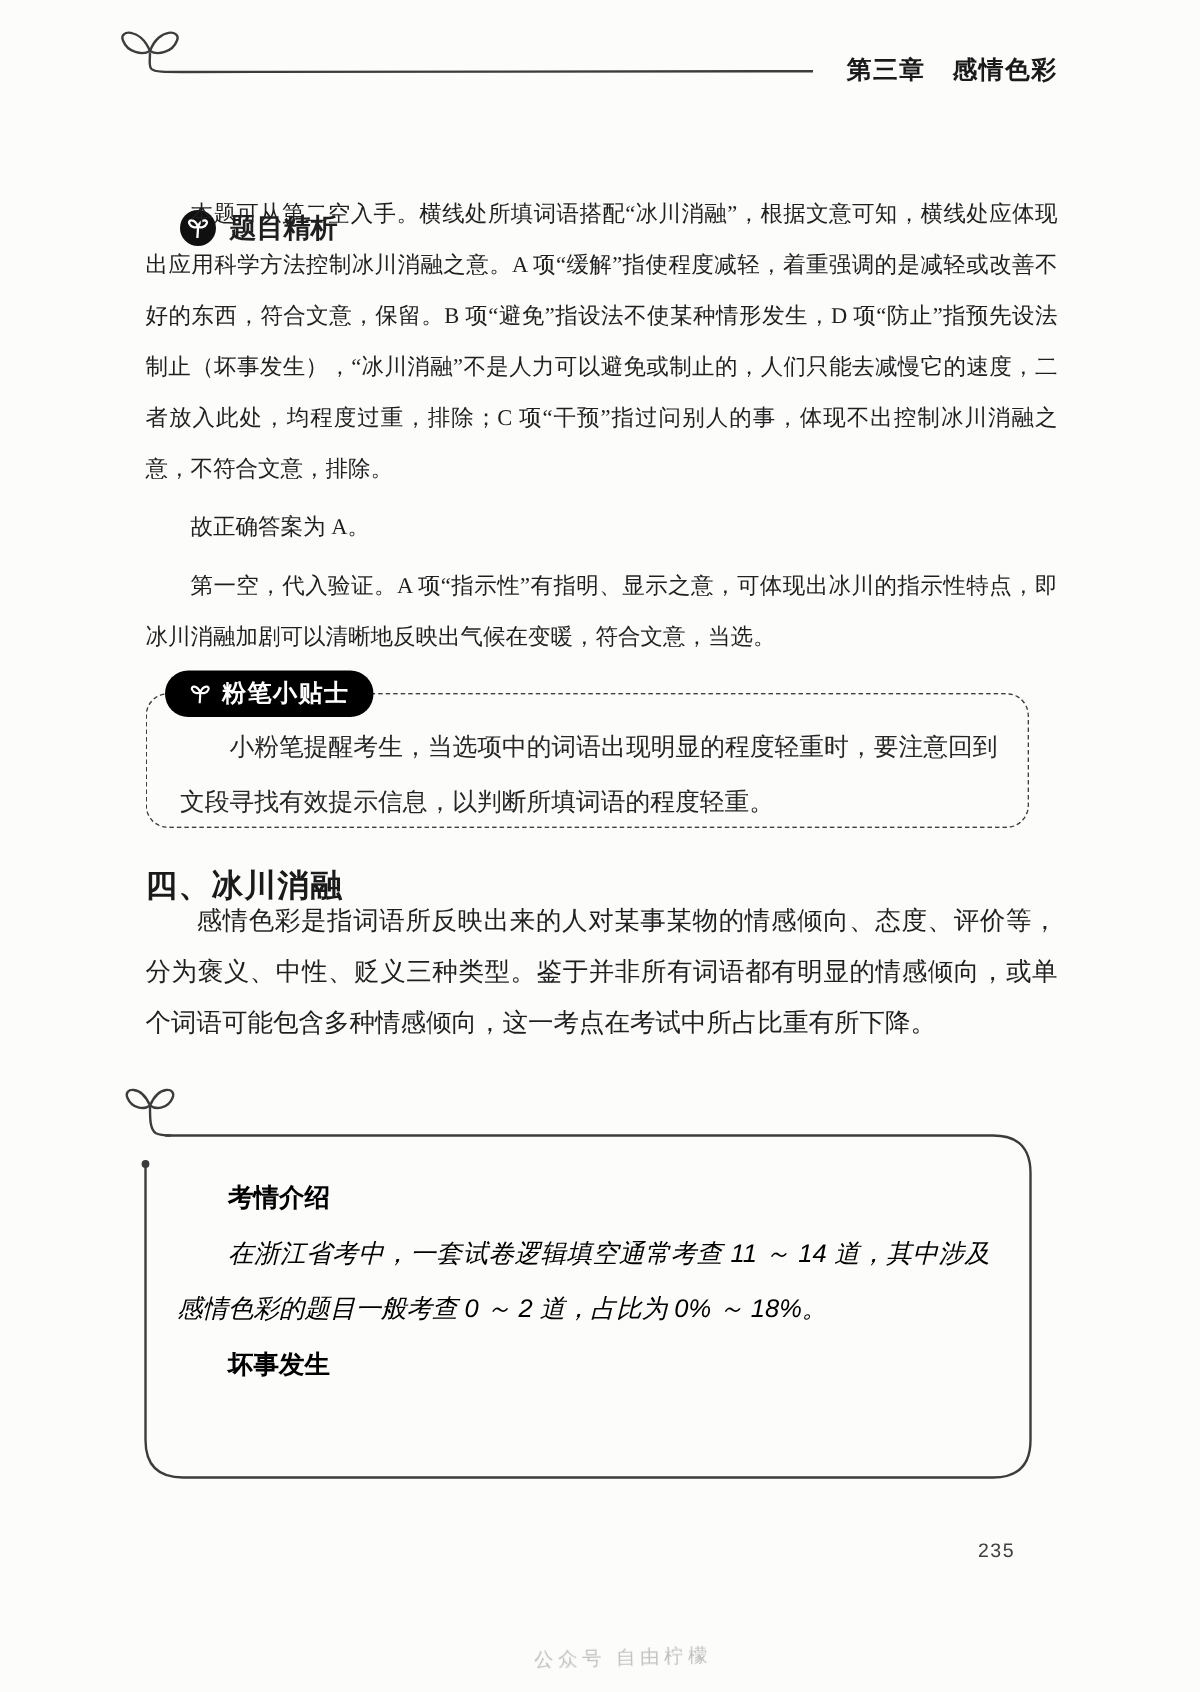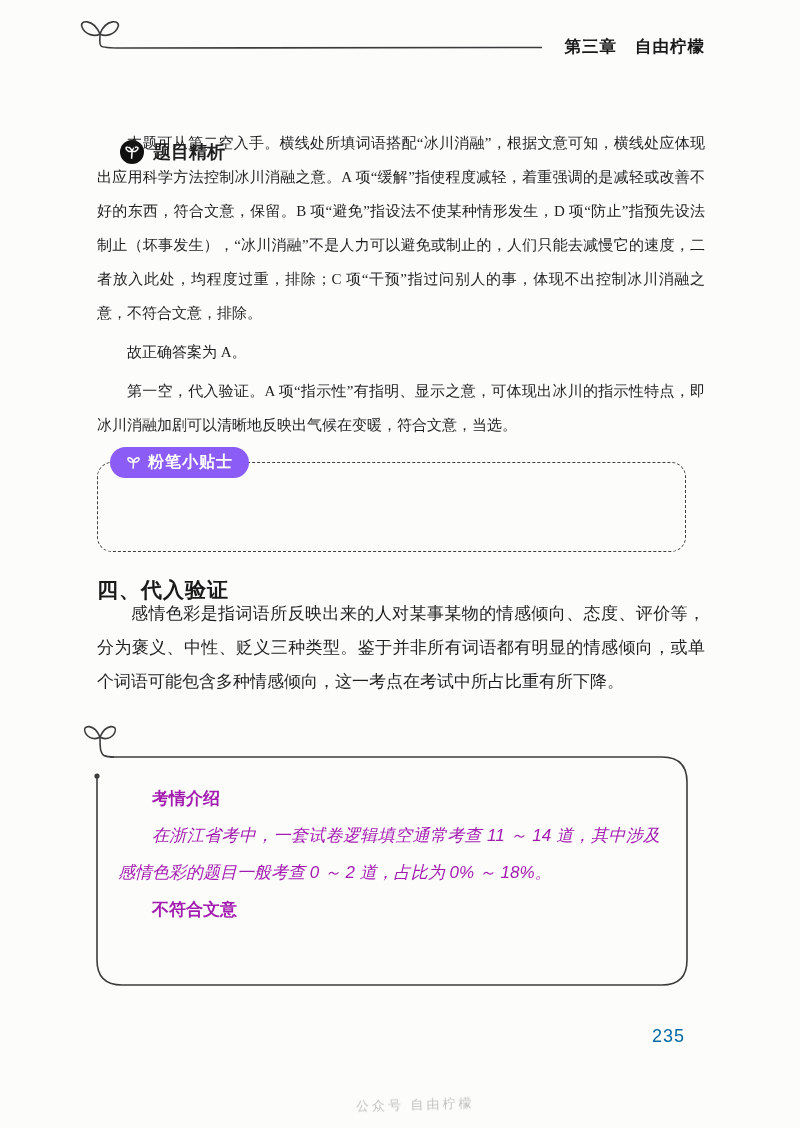--- a/index.html
+++ b/index.html
@@ -31,21 +31,21 @@
     font-size:15px;line-height:34px;text-align:justify;
   }
   .content p{margin:0 0 5px 0;text-indent:2em;}
   
   .tipbox{
     position:absolute;left:97px;top:462px;width:589px;height:90px;
     border:1.6px dashed #3f3f3f;border-radius:15px;box-sizing:border-box;
   }
   .tip-pill{
     position:absolute;left:12px;top:-16px;height:31px;padding:0 16px;
-    background:#8b5cf6;border-radius:17px;display:flex;align-items:center;gap:7px;
+    background:#000000;border-radius:17px;display:flex;align-items:center;gap:7px;
     color:#fff;font-family:"Liberation Sans","DejaVu Sans",sans-serif;
     font-weight:bold;font-size:16px;letter-spacing:1px;
   }
   .tip-text{
     position:absolute;left:22px;top:17px;width:545px;
     font-family:"Liberation Sans","DejaVu Sans",sans-serif;
     font-size:16.5px;line-height:37px;text-align:justify;text-indent:2em;color:#262626;
   }
   
   .sec-head{
@@ -55,27 +55,27 @@
   }
   .sec-para{
     position:absolute;left:97px;top:597px;width:608px;
     font-size:17px;line-height:34px;text-align:justify;text-indent:2em;
   }
   
   .exam-frame{position:absolute;left:80px;top:723px;}
   .exam-body{
     position:absolute;left:118px;top:780px;width:542px;
     font-family:"Liberation Sans","DejaVu Sans",sans-serif;
-    font-size:17px;line-height:37px;color:#a21caf;
+    font-size:17px;line-height:37px;color:#000000;
   }
   .exam-body .bh{font-weight:bold;text-indent:2em;margin:0;}
   .exam-body .bp{margin:0;text-indent:2em;text-align:justify;font-style:italic;}
   
   .pagenum{
-    position:absolute;left:652px;top:1026px;font-size:18px;color:#0369a1;
+    position:absolute;left:652px;top:1026px;font-size:13px;color:#404040;
     font-family:"Liberation Sans","DejaVu Sans",sans-serif;letter-spacing:1px;
   }
   .watermark{
     position:absolute;left:356px;top:1096px;font-size:13px;color:#8f8f8f;
     opacity:.55;transform:rotate(-1.5deg);letter-spacing:3px;filter:blur(.3px);
     font-family:"Liberation Sans","DejaVu Sans",sans-serif;
   }
   svg.lineart{display:block;}
 </style>
 </head>
@@ -84,21 +84,21 @@
 <div class="page">
 
   <div class="hdr-deco">
     <svg class="lineart" width="470" height="48" viewBox="0 0 470 48" fill="none" stroke="#3c3c3c" stroke-width="1.6">
       <path d="M24 20 C17 4 3 6 6 13 C9 21 19 23 24 20 Z"></path>
       <path d="M24 20 C30 4 45 6 42 13 C39 21 29 23 24 20 Z"></path>
       <path d="M24 21 C24 27 23 30 25 32 C27 34 34 34 46 34 L 466 33.5"></path>
     </svg>
   </div>
   <div class="hdr-title">
-    <span>第三章</span><span class="gap"></span><span>自由柠檬</span>
+    <span>第三章</span><span class="gap"></span><span>感情色彩</span>
   </div>
 
   <div class="ana-head">
     <span class="circle-ico">
       <svg width="16" height="17" viewBox="0 0 40 44" fill="none" stroke="#ffffff" stroke-width="4">
         <path d="M20 18 C14 4 2 6 5 13 C8 20 16 21 20 18 Z"></path>
         <path d="M20 18 C26 4 38 6 35 13 C32 20 24 21 20 18 Z"></path>
         <path d="M20 19 C20 28 19 32 19 38"></path>
       </svg>
     </span>
@@ -113,37 +113,38 @@
 
   <div class="tipbox">
     <div class="tip-pill">
       <svg width="15" height="16" viewBox="0 0 40 44" fill="none" stroke="#ffffff" stroke-width="4">
         <path d="M20 18 C14 4 2 6 5 13 C8 20 16 21 20 18 Z"></path>
         <path d="M20 18 C26 4 38 6 35 13 C32 20 24 21 20 18 Z"></path>
         <path d="M20 19 C20 28 19 32 19 38"></path>
       </svg>
       <span>粉笔小贴士</span>
     </div>
+    <div class="tip-text">小粉笔提醒考生，当选项中的词语出现明显的程度轻重时，要注意回到文段寻找有效提示信息，以判断所填词语的程度轻重。</div>
   </div>
 
-  <div class="sec-head">四、代入验证</div>
+  <div class="sec-head">四、冰川消融</div>
   <div class="sec-para">感情色彩是指词语所反映出来的人对某事某物的情感倾向、态度、评价等，分为褒义、中性、贬义三种类型。鉴于并非所有词语都有明显的情感倾向，或单个词语可能包含多种情感倾向，这一考点在考试中所占比重有所下降。</div>
 
   <div class="exam-frame">
     <svg class="lineart" width="620" height="268" viewBox="0 0 620 268" fill="none" stroke="#3c3c3c" stroke-width="1.6">
       <path d="M20 14 C14 0 2 2 5 9 C8 16 16 17 20 14 Z"></path>
       <path d="M20 14 C26 0 38 2 35 9 C32 16 24 17 20 14 Z"></path>
       <path d="M20 15 C20 23 20 30 24 32.5 C27 34 29 34 34 34"></path>
       <path d="M30 34 H 582 Q 607 34 607 59 V 237 Q 607 262 582 262 H 42 Q 17 262 17 237 V 54"></path>
       <circle cx="17" cy="53" r="2.6" fill="#3c3c3c" stroke="none"></circle>
     </svg>
   </div>
 
   <div class="exam-body">
     <p class="bh">考情介绍</p>
     <p class="bp">在浙江省考中，一套试卷逻辑填空通常考查 11 ～ 14 道，其中涉及感情色彩的题目一般考查 0 ～ 2 道，占比为 0% ～ 18%。</p>
-    <p class="bh">不符合文意</p>
+    <p class="bh">坏事发生</p>
   </div>
 
   <div class="pagenum">235</div>
   <div class="watermark">公众号 自由柠檬</div>
 
 </div>
 
 </body></html>

